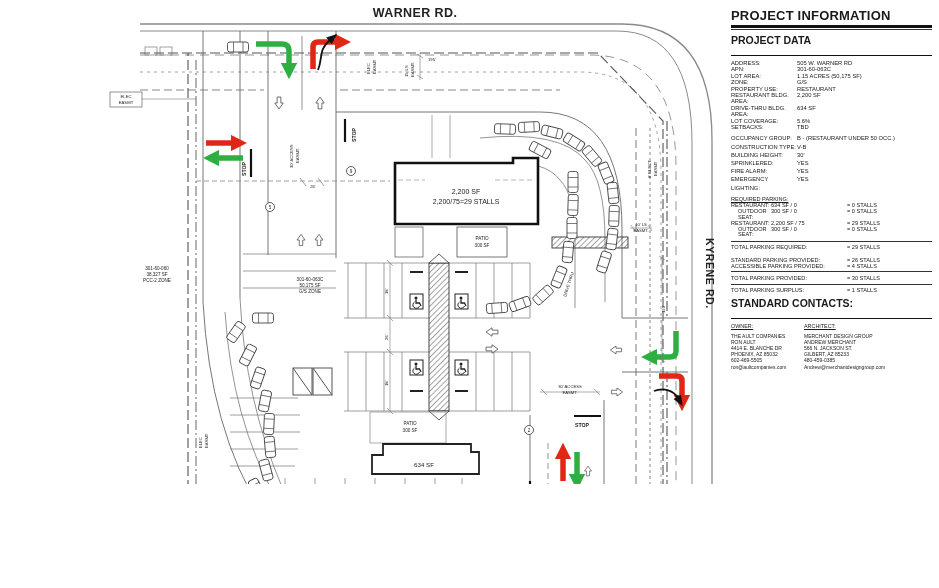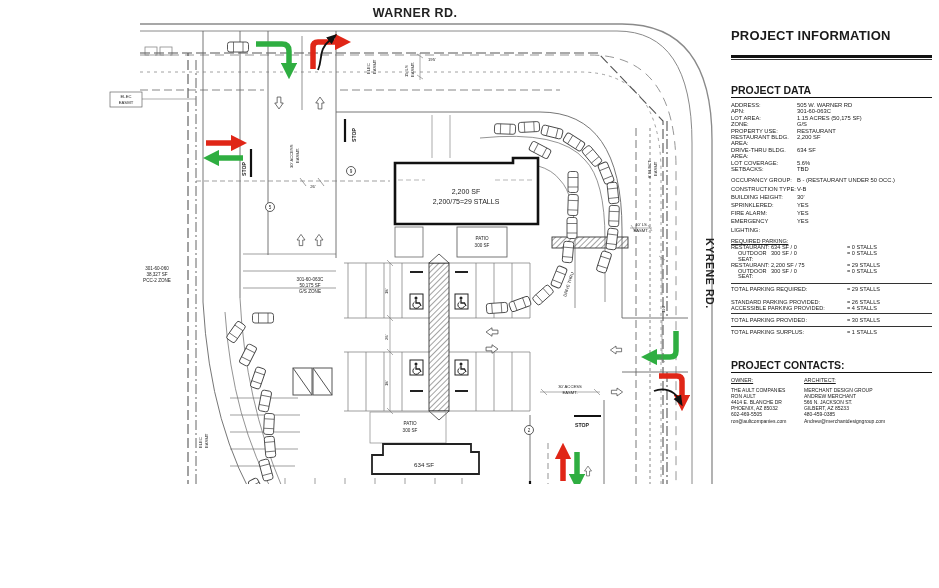--- a/index.html
+++ b/index.html
@@ -3,23 +3,23 @@
 <meta charset="utf-8">
 <style>
   html,body{margin:0;padding:0;background:#fff;}
   #stage{position:relative;width:939px;height:484px;background:#fff;overflow:hidden;
          font-family:"Liberation Sans",sans-serif;color:#1a1a1a;}
   svg text{font-family:"Liberation Sans","DejaVu Sans",sans-serif;fill:#222;}
   .t4{font-size:4.2px;} .t45{font-size:4.6px;} .t5{font-size:5.2px;} .t6{font-size:6.2px;}
   .t7{font-size:7px;} .tb{font-weight:bold;}
   
   #panel{position:absolute;left:731px;top:8px;width:201px;}
-  .p-title{font-size:13px;font-weight:bold;letter-spacing:.2px;border-bottom:3px solid #111;padding-bottom:12px;margin-top:20px;}
+  .p-title{font-size:13px;font-weight:bold;letter-spacing:.2px;border-bottom:3px solid #111;padding-bottom:2px;}
   .thinrule{border-bottom:1px solid #333;margin-top:1px;}
-  .sec-h{font-size:10.5px;font-weight:bold;border-bottom:1.6px solid #111;padding-bottom:1px;margin-top:24px;}
+  .sec-h{font-size:10.5px;font-weight:bold;border-bottom:1.6px solid #111;padding-bottom:9px;margin-top:4px;}
   .kv{display:flex;font-size:5.8px;line-height:6.4px;}
   .kv .k{width:66px;flex:none;}
   .grp2 .kv{line-height:8.2px;}
   .grp1{margin-top:4px;} .grp2{margin-top:4px;}
   .sub-h{font-size:5.6px;text-decoration:underline;margin:4px 0 1px 0;}
   .rp{display:flex;font-size:5.6px;line-height:5.9px;}
   .rp .l{width:40px;flex:none;} .rp .l.ind{padding-left:7px;width:33px;}
   .rp .c{width:76px;flex:none;} .rp .r{flex:1;}
   .rule{border-top:1px solid #333;margin:2.5px 0;}
   .tot{display:flex;font-size:5.6px;line-height:6.2px;} .tot .l{width:116px;flex:none;}
@@ -426,21 +426,21 @@
   <div class="tot">
         <span class="l">TOTAL PARKING PROVIDED:</span>
         <span>= 30 STALLS</span>
       </div>
   <div class="rule"></div>
   <div class="tot">
         <span class="l">TOTAL PARKING SURPLUS:</span>
         <span>= 1 STALLS</span>
       </div>
 
-  <div class="sec-h">PROJECT CONTACTS:</div>
+  <div class="sec-h">STANDARD CONTACTS:</div>
   <div class="contacts">
     <div class="ccol c1">
       <div class="role">OWNER:</div>
       <div>THE AULT COMPANIES</div>
       <div>RON AULT</div>
       <div>4414 E. BLANCHE DR</div>
       <div>PHOENIX, AZ 85032</div>
       <div>602-469-5505</div>
       <div>ron@aultcompanies.com</div>
     </div>

